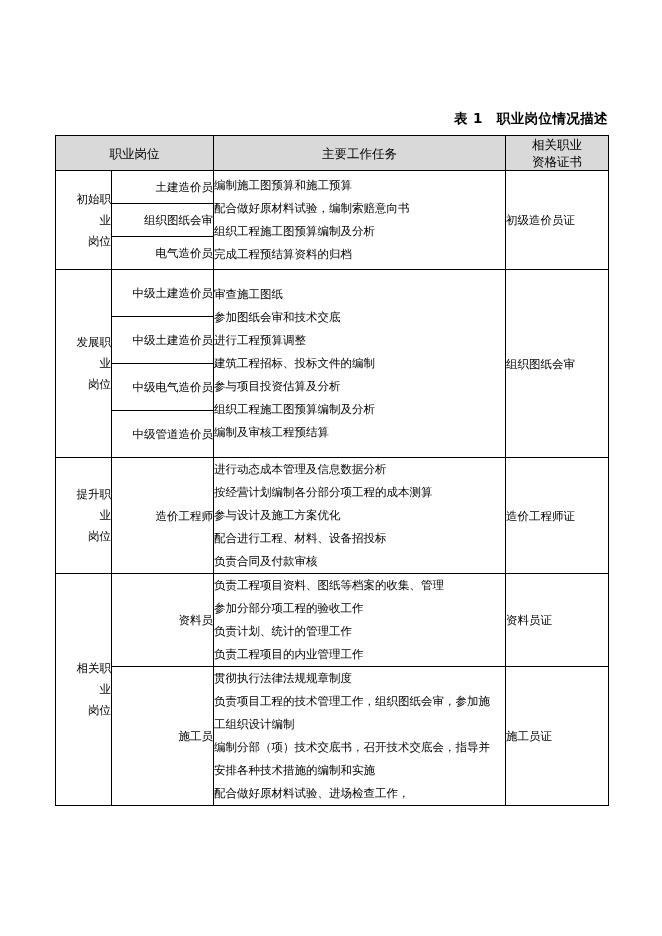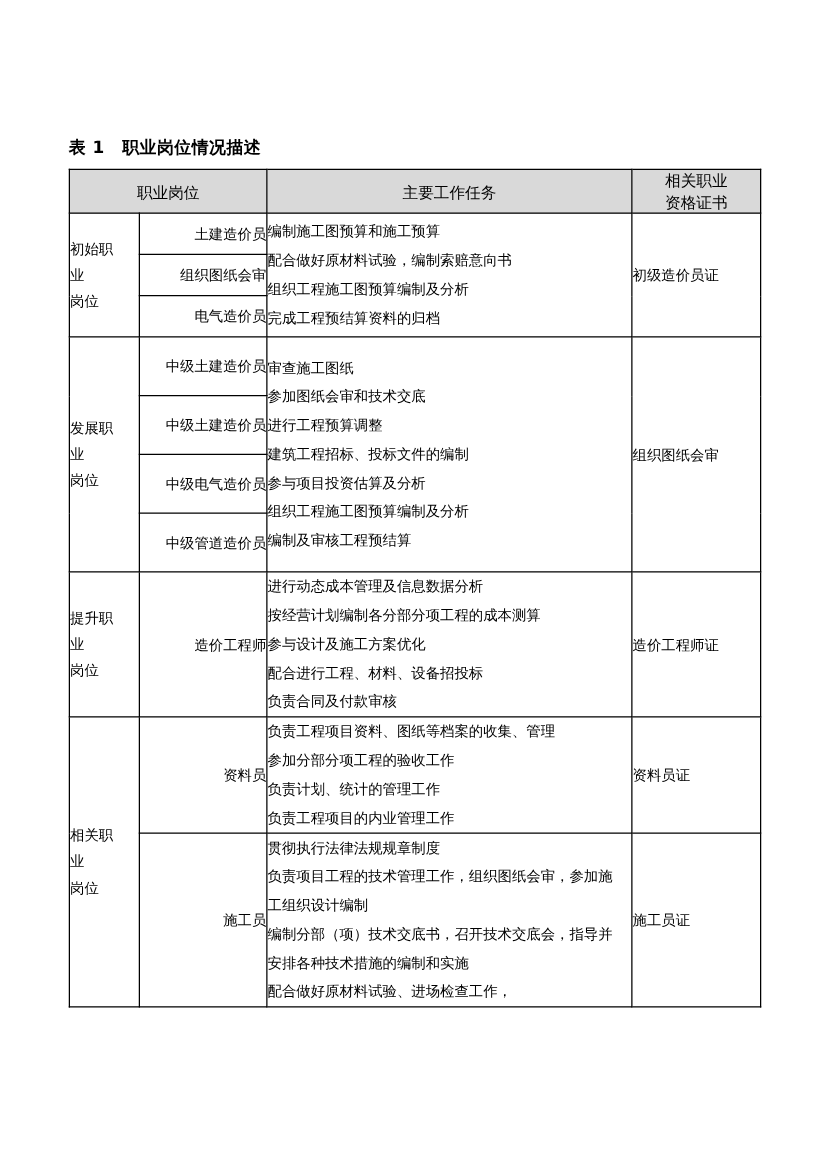--- a/index.html
+++ b/index.html
@@ -18,21 +18,21 @@
     position: relative;
     width: 662px;
     height: 936px;
     background: #ffffff;
   }
   .table-title {
     position: absolute;
     left: 55px;
     top: 108px;
     width: 553px;
-    text-align: left;
+    text-align: right;
     font-size: 13.5px;
     font-weight: bold;
     letter-spacing: 0.4px;
     line-height: 20px;
   }
   .table-title .tnum {
     font-weight: bold;
   }
   .table-title .tgap {
     display: inline-block;
@@ -59,21 +59,21 @@
   .col-d { width: 103px; }
 
   .hdr {
     background: #d9d9d9;
     text-align: center;
     height: 34px;
     font-size: 12.5px;
     line-height: 17px;
   }
   .group-label {
-    text-align: left;
+    text-align: right;
     font-size: 11.5px;
     line-height: 21px;
     padding: 0 6px;
   }
   .role-cell {
     text-align: right;
     font-size: 11.5px;
     line-height: 16px;
   }
   .cert-cell {
@@ -85,20 +85,21 @@
     font-size: 11.5px;
     vertical-align: middle;
   }
   .tasks .task-line {
     line-height: 23px;
     white-space: nowrap;
   }
   .tasks .task-line.wrap {
     white-space: normal;
     padding-right: 6px;
+    font-family: Liberation Serif, serif;
   }
   .r1 { height: 32px; }
   .r2 { height: 46px; }
 </style>
 </head>
 <body>
 
 <div class="page">
 
   <div class="table-title">

